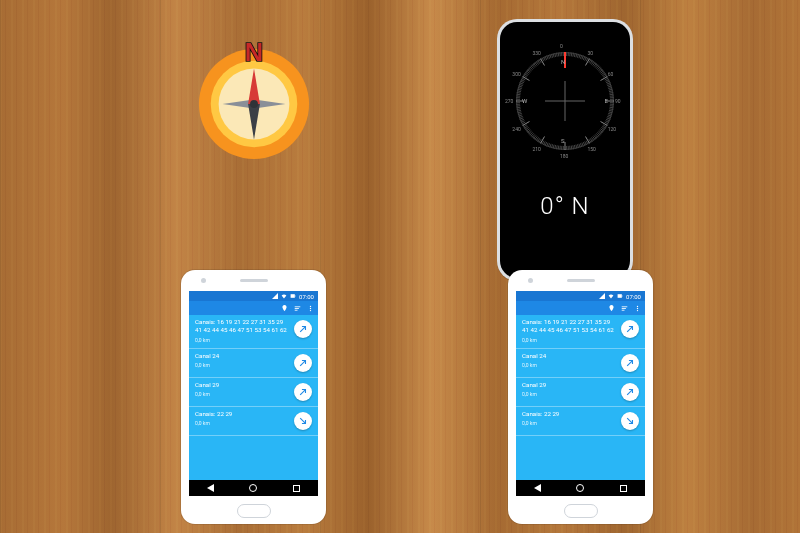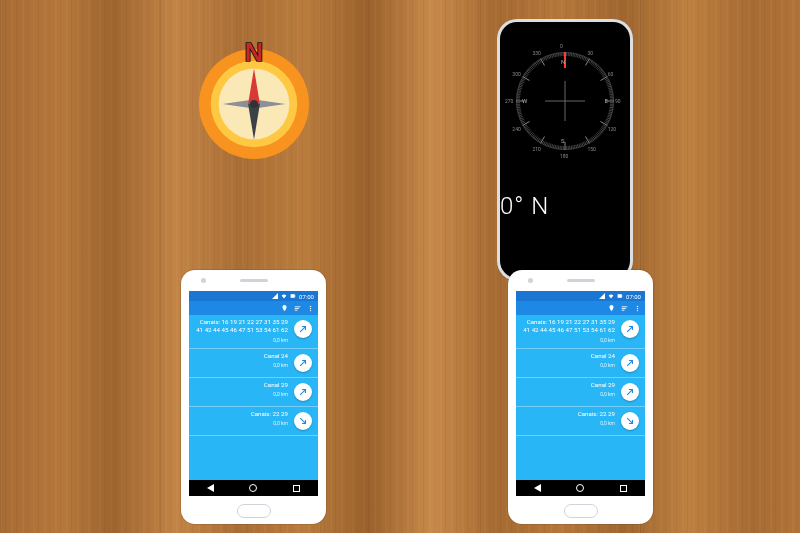--- a/index.html
+++ b/index.html
@@ -83,35 +83,34 @@
   .dial-needle {
     position: absolute; left: 50%; top: 6px; width: 2px; height: 16px;
     background: #ff3b30; transform: translateX(-50%);
   }
   .dial-card {
     position: absolute; font-size: 6px; color: #aaa;
   }
   .deg-label { position: absolute; font-size: 5px; color: #888; }
   .bearing {
     position: absolute; top: 170px; left: 0; right: 0;
-    text-align: left; font-size: 24px; font-weight: 300; letter-spacing: 1px;
+    text-align: center; font-size: 24px; font-weight: 300; letter-spacing: 1px;
   }
   .home-ind {
     position: absolute; bottom: 5px; left: 50%; transform: translateX(-50%);
     width: 48px; height: 3px; background: #fff; border-radius: 2px; opacity: .9;
   }
 
   
   .android {
     position: absolute;
     width: 145px; height: 254px;
     background: #fff;
     border-radius: 14px;
     box-shadow: 0 0 0 1px rgba(0,0,0,.1);
-    text-align: right;
   }
   .android.a { left: 181px; top: 270px; }
   .android.b { left: 508px; top: 270px; }
   .earpiece {
     position: absolute; top: 9px; left: 50%; transform: translateX(-50%);
     width: 28px; height: 3px; background: #cfd4da; border-radius: 2px;
   }
   .cam-dot {
     position: absolute; top: 8px; left: 20px; width: 5px; height: 5px;
     background: #cfd4da; border-radius: 50%;

